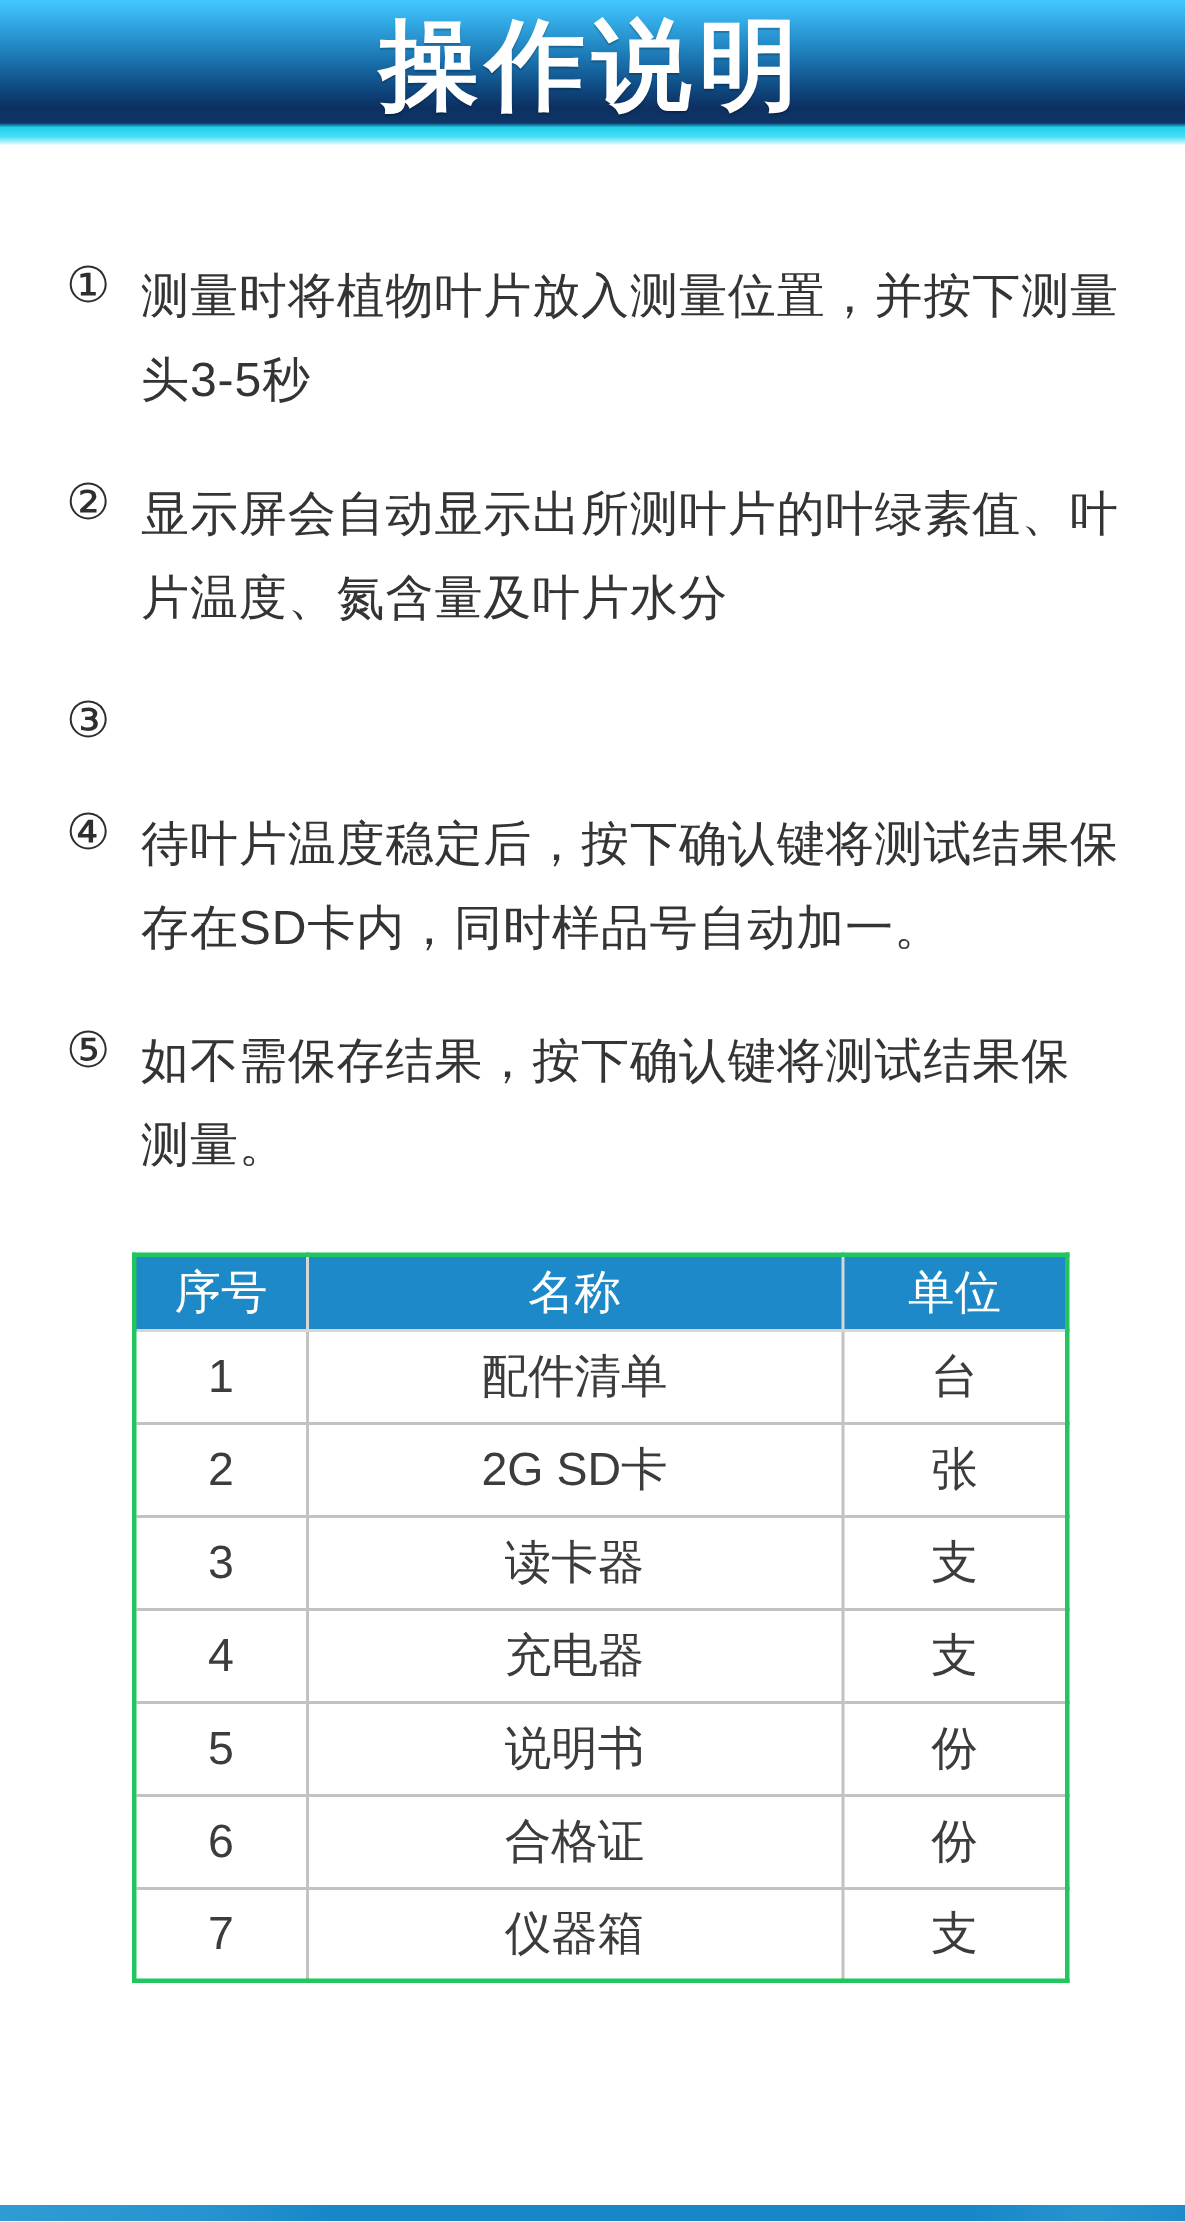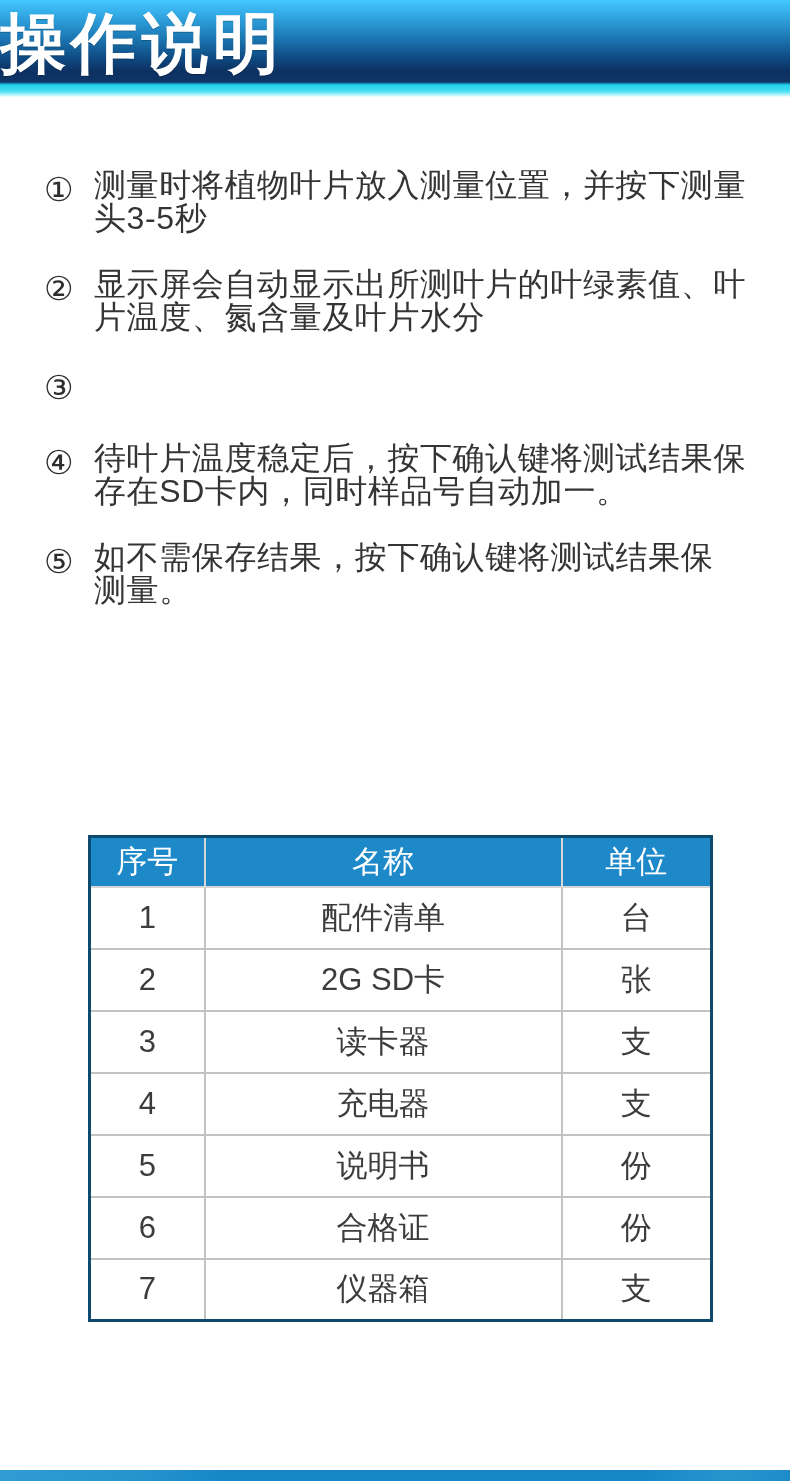--- a/index.html
+++ b/index.html
@@ -16,20 +16,21 @@
     display: flex;
     flex-direction: column;
   }
 
   
   .banner {
     width: 790px;
     height: 97px;
     display: flex;
     align-items: center;
+    justify-content: center;
     background: linear-gradient(180deg,
       #44c7ff 0%,
       #31a8e3 16%,
       #1b76b2 40%,
       #0f4a82 60%,
       #0d3061 74%,
       #0e3566 84.5%,
       #21d0ec 87.5%,
       #49def4 94%,
       #c9f6fd 98.5%,
@@ -63,21 +64,21 @@
   }
   .step-num {
     flex: 0 0 33px;
     font-size: 33px;
     line-height: 42px;
     color: #2e2e2e;
     margin-right: 17px;
   }
   .step-text {
     font-size: 32px;
-    line-height: 33px;
+    line-height: 56px;
     letter-spacing: 0.6px;
     color: #343434;
     white-space: pre-line;
   }
 
   
   .table-wrap {
     margin: 70px 0 0 88px;
   }
   table.acc-table {
@@ -86,21 +87,21 @@
     table-layout: fixed;
   }
   .acc-table col.c-index { width: 115px; }
   .acc-table col.c-name  { width: 357px; }
   .acc-table col.c-unit  { width: 150px; }
   .acc-table th, .acc-table td {
     border: 2px solid #c2c2c2;
     text-align: center;
     vertical-align: middle;
   }
-  .acc-table { border: 3px solid #0c4a6e; }
+  .acc-table { border: 3px solid #22c55e; }
   .acc-table th {
     background: #1d89c9;
     color: #ffffff;
     font-size: 31px;
     font-weight: 400;
     height: 50px;
     border-color: #d6d6d6;
     border-top-color: #a3a3a3;
   }
   .acc-table td {

